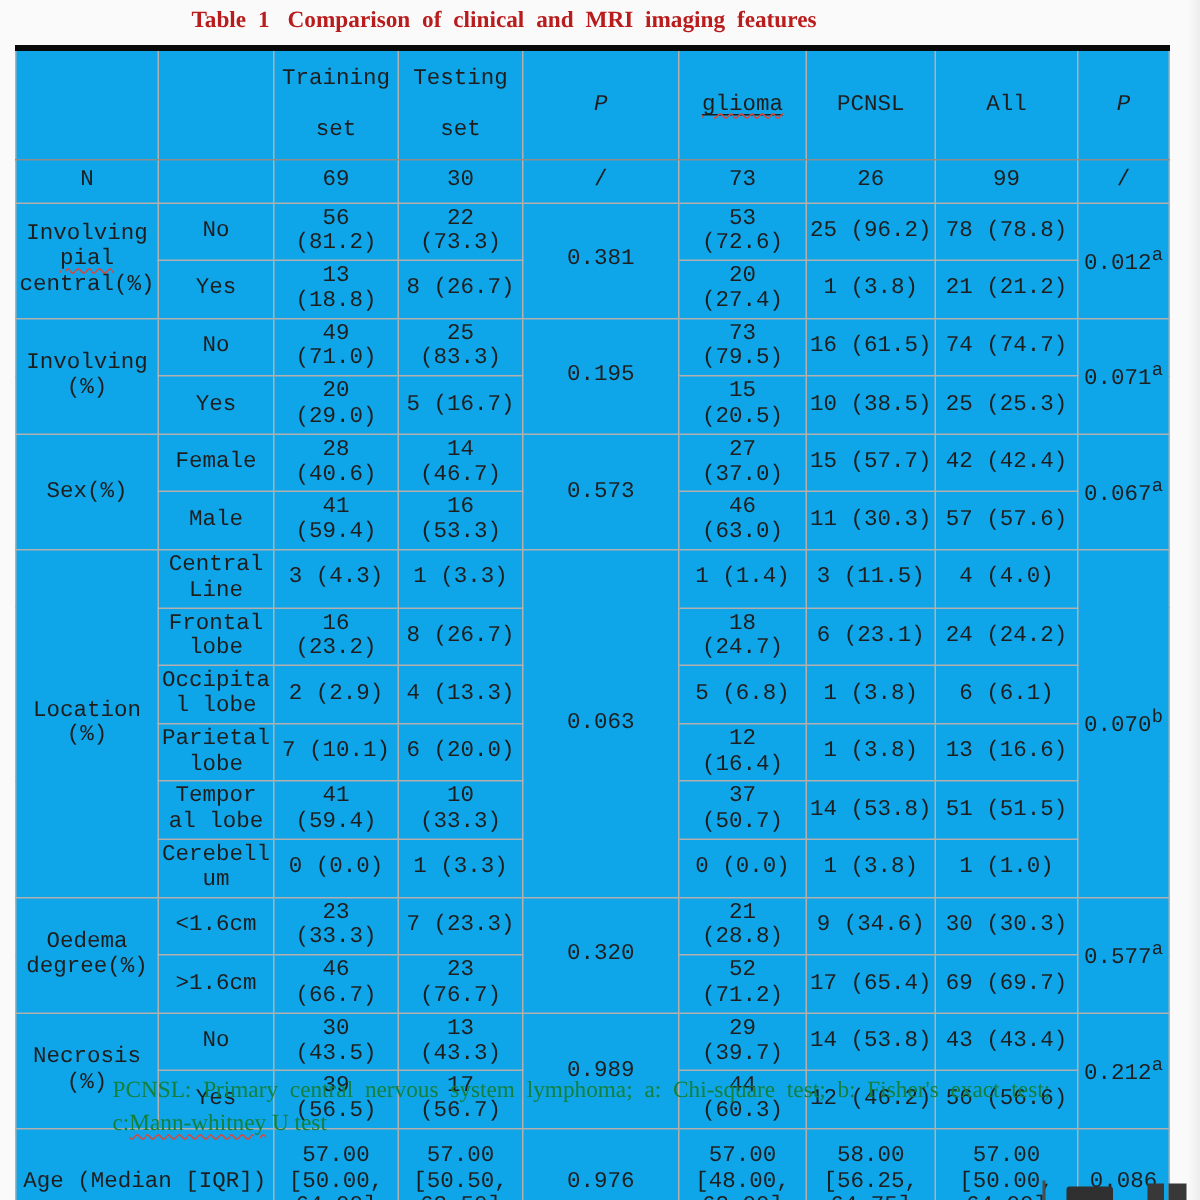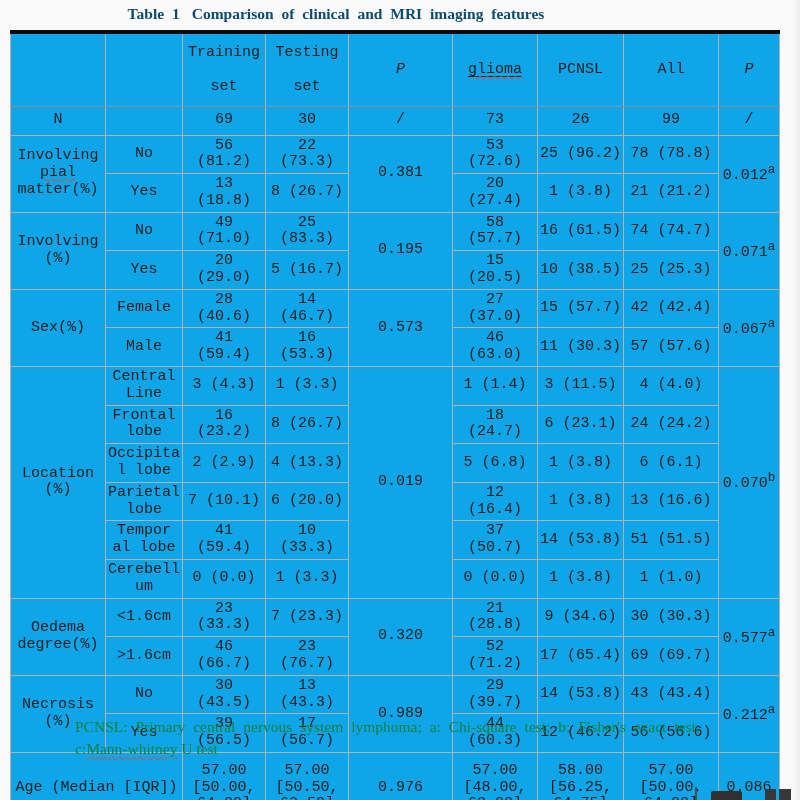--- a/index.html
+++ b/index.html
@@ -12,21 +12,21 @@
     position: relative;
   }
   .title {
     position: absolute;
     top: 5px; left: 0;
     width: 672px;
     text-align: center;
     font-weight: bold;
     font-size: 15.5px;
     word-spacing: 4px;
-    color: #0c4a6e;
+    color: #b91c1c;
   }
   .title .title-prefix { margin-right: 12px; }
 
   table.comparison {
     position: absolute;
     left: 10px; top: 30px;
     width: 769px;
     border-collapse: collapse;
     table-layout: fixed;
     border-top: 4px solid #0a0a0a;
@@ -134,21 +134,21 @@
         <td></td>
         <td>69</td>
         <td>30</td>
         <td>/</td>
         <td>73</td>
         <td>26</td>
         <td>99</td>
         <td><span>/</span></td>
       </tr>
       <tr data-g="pial">
-        <td rowspan="2" class="rowlabel"><div>Involving</div><div class="squiggle">pial</div><div>matter(%)</div></td>
+        <td rowspan="2" class="rowlabel"><div>Involving</div><div class="squiggle">pial</div><div>central(%)</div></td>
         <td>No</td>
         <td>56 (81.2)</td>
         <td>22 (73.3)</td>
         <td rowspan="2">0.381</td>
         <td>53 (72.6)</td>
         <td>25 (96.2)</td>
         <td>78 (78.8)</td>
         <td rowspan="2"><span>0.012</span><sup>a</sup></td>
       </tr>
       <tr data-g="pial">
@@ -158,21 +158,21 @@
         <td>20 (27.4)</td>
         <td>1 (3.8)</td>
         <td>21 (21.2)</td>
       </tr>
       <tr data-g="involving">
         <td rowspan="2" class="rowlabel"><div>Involving</div><div>(%)</div></td>
         <td>No</td>
         <td>49 (71.0)</td>
         <td>25 (83.3)</td>
         <td rowspan="2">0.195</td>
-        <td>58 (57.7)</td>
+        <td>73 (79.5)</td>
         <td>16 (61.5)</td>
         <td>74 (74.7)</td>
         <td rowspan="2"><span>0.071</span><sup>a</sup></td>
       </tr>
       <tr data-g="involving">
         <td>Yes</td>
         <td>20 (29.0)</td>
         <td>5 (16.7)</td>
         <td>15 (20.5)</td>
         <td>10 (38.5)</td>
@@ -196,21 +196,21 @@
         <td>46 (63.0)</td>
         <td>11 (30.3)</td>
         <td>57 (57.6)</td>
       </tr>
       <tr data-g="location">
         <td rowspan="6" class="rowlabel"><div>Location</div><div>(%)</div></td>
         <td>Central
 Line</td>
         <td>3 (4.3)</td>
         <td>1 (3.3)</td>
-        <td rowspan="6">0.019</td>
+        <td rowspan="6">0.063</td>
         <td>1 (1.4)</td>
         <td>3 (11.5)</td>
         <td>4 (4.0)</td>
         <td rowspan="6"><span>0.070</span><sup>b</sup></td>
       </tr>
       <tr data-g="location">
         <td>Frontal
 lobe</td>
         <td>16 (23.2)</td>
         <td>8 (26.7)</td>

